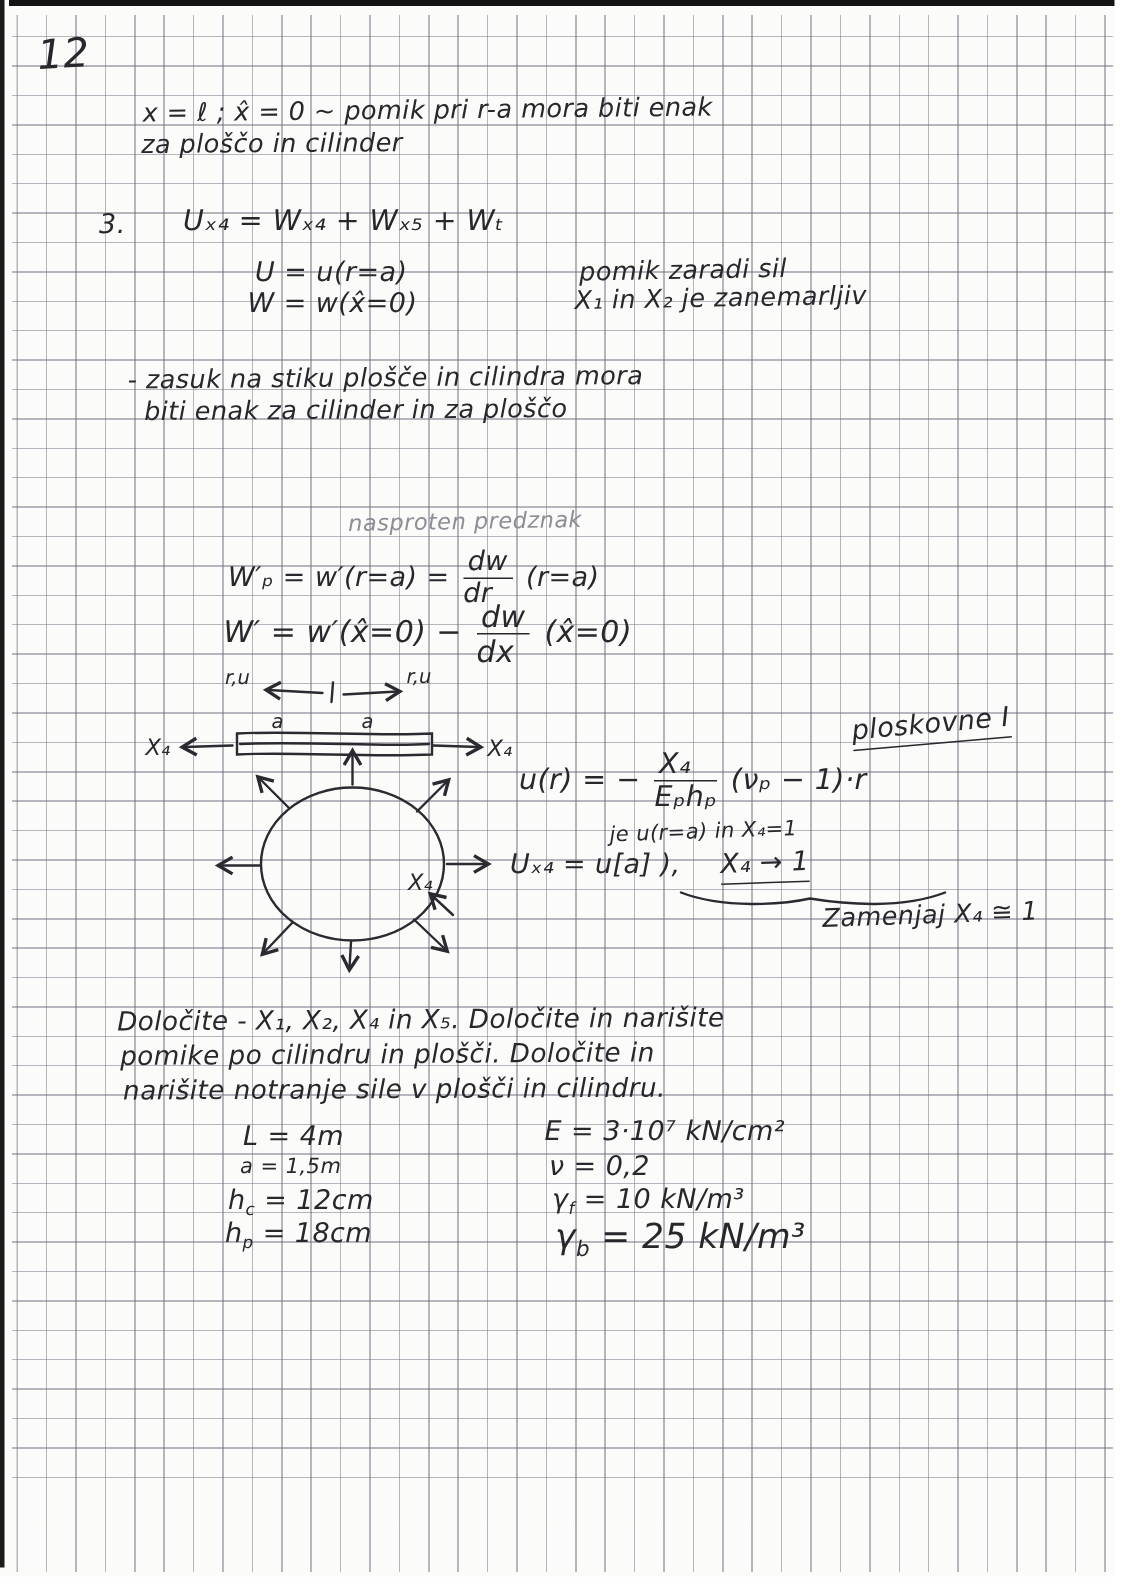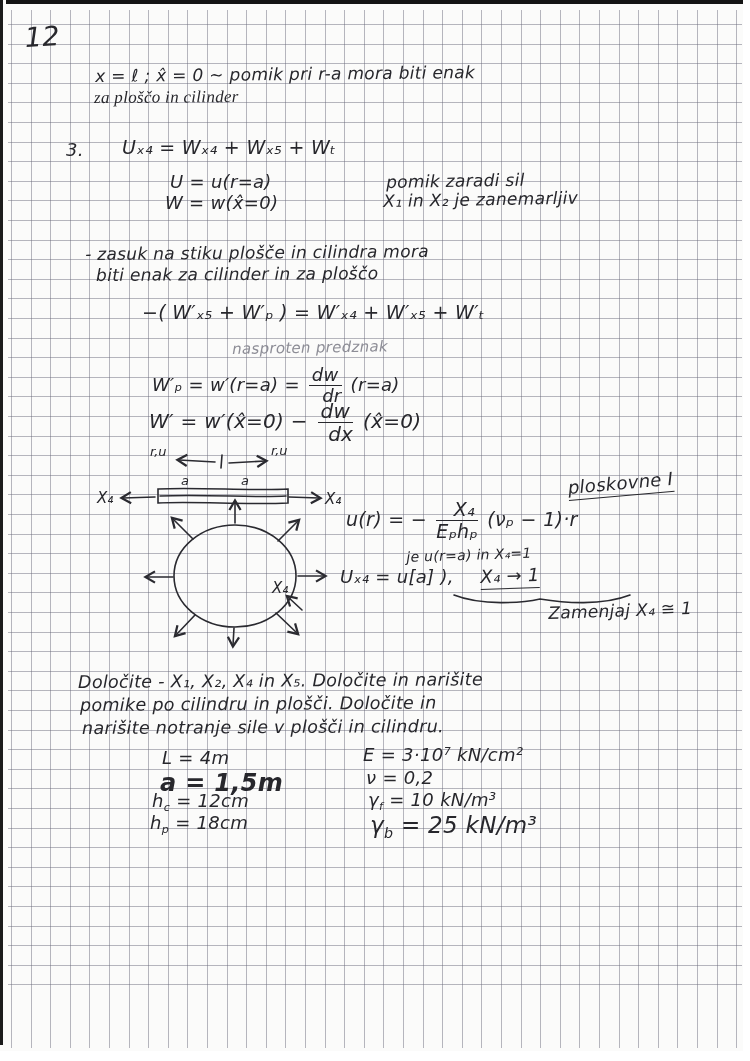--- a/index.html
+++ b/index.html
@@ -15,53 +15,52 @@
   .grid-v{position:absolute;left:11px;top:10px;width:730px;height:1038px;
     background:repeating-linear-gradient(to right,rgba(105,105,122,.48) 0 1px,transparent 1px 19.6px);}
   .grid-h{position:absolute;left:8px;top:24px;width:734px;height:980px;
     background:repeating-linear-gradient(to bottom,rgba(105,105,122,.48) 0 1px,transparent 1px 19.6px);}
   
   .hw{position:absolute;color:#27272c;font-style:italic;font-size:17px;line-height:1.15;
       white-space:nowrap;transform-origin:left top;letter-spacing:.3px;}
   .pencil{color:#8d8d96;}
   .ul{border-bottom:1.6px solid #27272c;padding-bottom:1px;}
   .sb{font-size:.62em;vertical-align:-.38em;font-style:italic;}
-  .frac{display:inline-block;vertical-align:middle;text-align:right;line-height:1;margin:0 3px;}
+  .frac{display:inline-block;vertical-align:middle;text-align:left;line-height:1;margin:0 3px;}
   .frac .num{display:block;border-bottom:1.6px solid #27272c;padding:0 3px 1px;}
   .frac .den{display:block;padding-top:1px;}
   svg{position:absolute;overflow:visible;}
   svg text{font-family:"DejaVu Sans",sans-serif;font-style:italic;fill:#27272c;}
   .stroke{stroke:#2a2a30;stroke-width:1.6;fill:none;stroke-linecap:round;}
 </style>
 </head>
 <body>
 
 <div class="page">
   <div class="grid-v"></div>
   <div class="grid-h"></div>
   <div class="edge-top"></div>
   <div class="edge-left"></div>
   <div class="margin-right"></div>
   <div class="margin-bottom"></div>
 
   <div class="hw" style="left:24px;top:22px;font-size:27px;transform:rotate(-3deg);">12</div>
 
   <div class="hw" style="left:95px;top:67px;transform:rotate(-.6deg);">x = ℓ ; x̂ = 0  ~  pomik pri r-a mora biti enak</div>
-  <div class="hw" style="left:94px;top:88px;transform:rotate(-.4deg);font-family:Liberation Serif, serif;">za ploščo in cilinder</div>
+  <div class="hw" style="left:94px;top:88px;transform:rotate(-.4deg);">za ploščo in cilinder</div>
 
   <div class="hw" style="left:66px;top:140px;font-size:18px;">3.</div>
   <div class="hw" style="left:122px;top:137px;font-size:19px;">Uₓ₄ = Wₓ₄ + Wₓ₅ + Wₜ</div>
   <div class="hw" style="left:170px;top:172px;font-size:18px;">U = u(r=a)</div>
   <div class="hw" style="left:165px;top:193px;font-size:18px;">W = w(x̂=0)</div>
   <div class="hw" style="left:386px;top:173px;transform:rotate(-1deg);">pomik zaradi sil</div>
   <div class="hw" style="left:383px;top:192px;transform:rotate(-1deg);">X₁ in X₂ je zanemarljiv</div>
 
   <div class="hw" style="left:85px;top:245px;transform:rotate(-.5deg);">- zasuk na stiku plošče in cilindra mora</div>
   <div class="hw" style="left:96px;top:266px;transform:rotate(-.4deg);">biti enak za cilinder in za ploščo</div>
-  <div class="hw" style="left:142px;top:302px;font-size:19px;">−( W′ₓ₅ + W′ₚ ) = W′ₓ₄ + W′ₓ₅ + W′ₜ</div>
   <div class="hw pencil" style="left:232px;top:341px;font-size:15px;transform:rotate(-1deg);">nasproten predznak</div>
 
   <div class="hw" style="left:152px;top:366px;font-size:18px;">
     <span>W′ₚ = w′(r=a) =</span>
     <span class="frac"><span class="num">dw</span><span class="den">dr</span></span>
     <span>(r=a)</span>
   </div>
   <div class="hw" style="left:149px;top:401px;font-size:20px;">
     <span>W′ = w′(x̂=0) −</span>
     <span class="frac"><span class="num">dw</span><span class="den">dx</span></span>
@@ -118,21 +117,21 @@
   </svg>
   <div class="hw" style="left:548px;top:604px;font-size:17px;transform:rotate(-2deg);">Zamenjaj X₄ ≅ 1</div>
 
   <div class="hw" style="left:78px;top:672px;font-size:17.5px;transform:rotate(-.4deg);">Določite - X₁, X₂, X₄ in X₅.   Določite in narišite</div>
   <div class="hw" style="left:80px;top:695px;font-size:17.5px;transform:rotate(-.4deg);">pomike po cilindru in plošči.  Določite in</div>
   <div class="hw" style="left:82px;top:718px;font-size:17.5px;transform:rotate(-.3deg);">narišite notranje sile v plošči in cilindru.</div>
 
   <div class="hw" style="left:162px;top:748px;font-size:18px;text-align:center;">
     <span>L</span><span class="sb"></span><span> = 4m</span>
   </div>
-  <div class="hw" style="left:160px;top:770px;font-size:24px;font-weight:bold;">
+  <div class="hw" style="left:160px;top:770px;font-size:14px;">
     <span>a</span><span class="sb"></span><span> = 1,5m</span>
   </div>
   <div class="hw" style="left:152px;top:791px;font-size:18px;">
     <span>h</span><span class="sb">c</span><span> = 12cm</span>
   </div>
   <div class="hw" style="left:150px;top:813px;font-size:18px;">
     <span>h</span><span class="sb">p</span><span> = 18cm</span>
   </div>
 
   <div class="hw" style="left:363px;top:745px;font-size:18px;">

